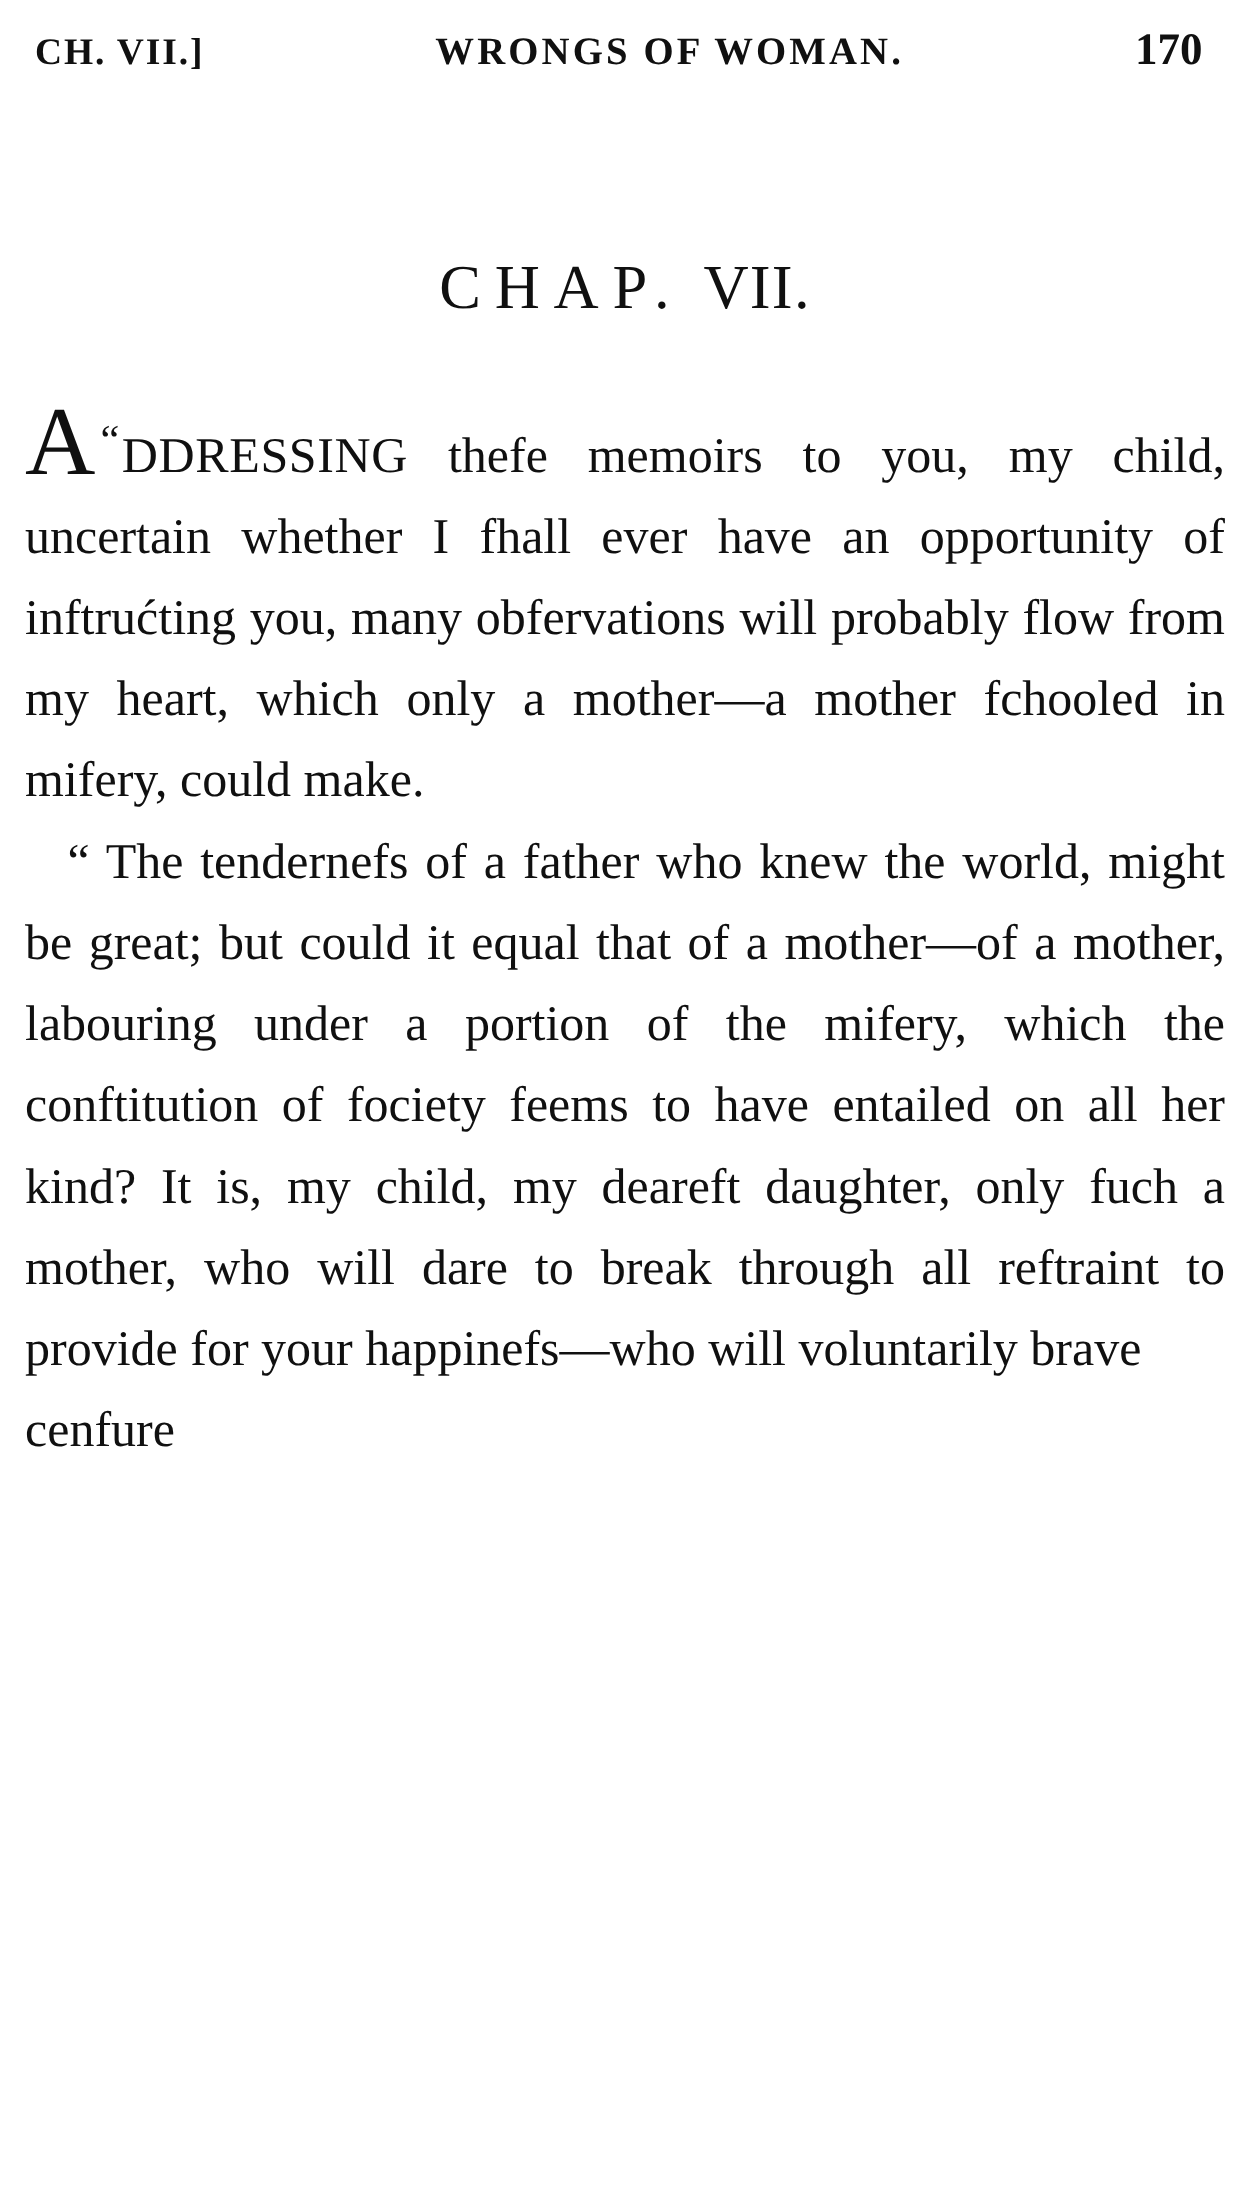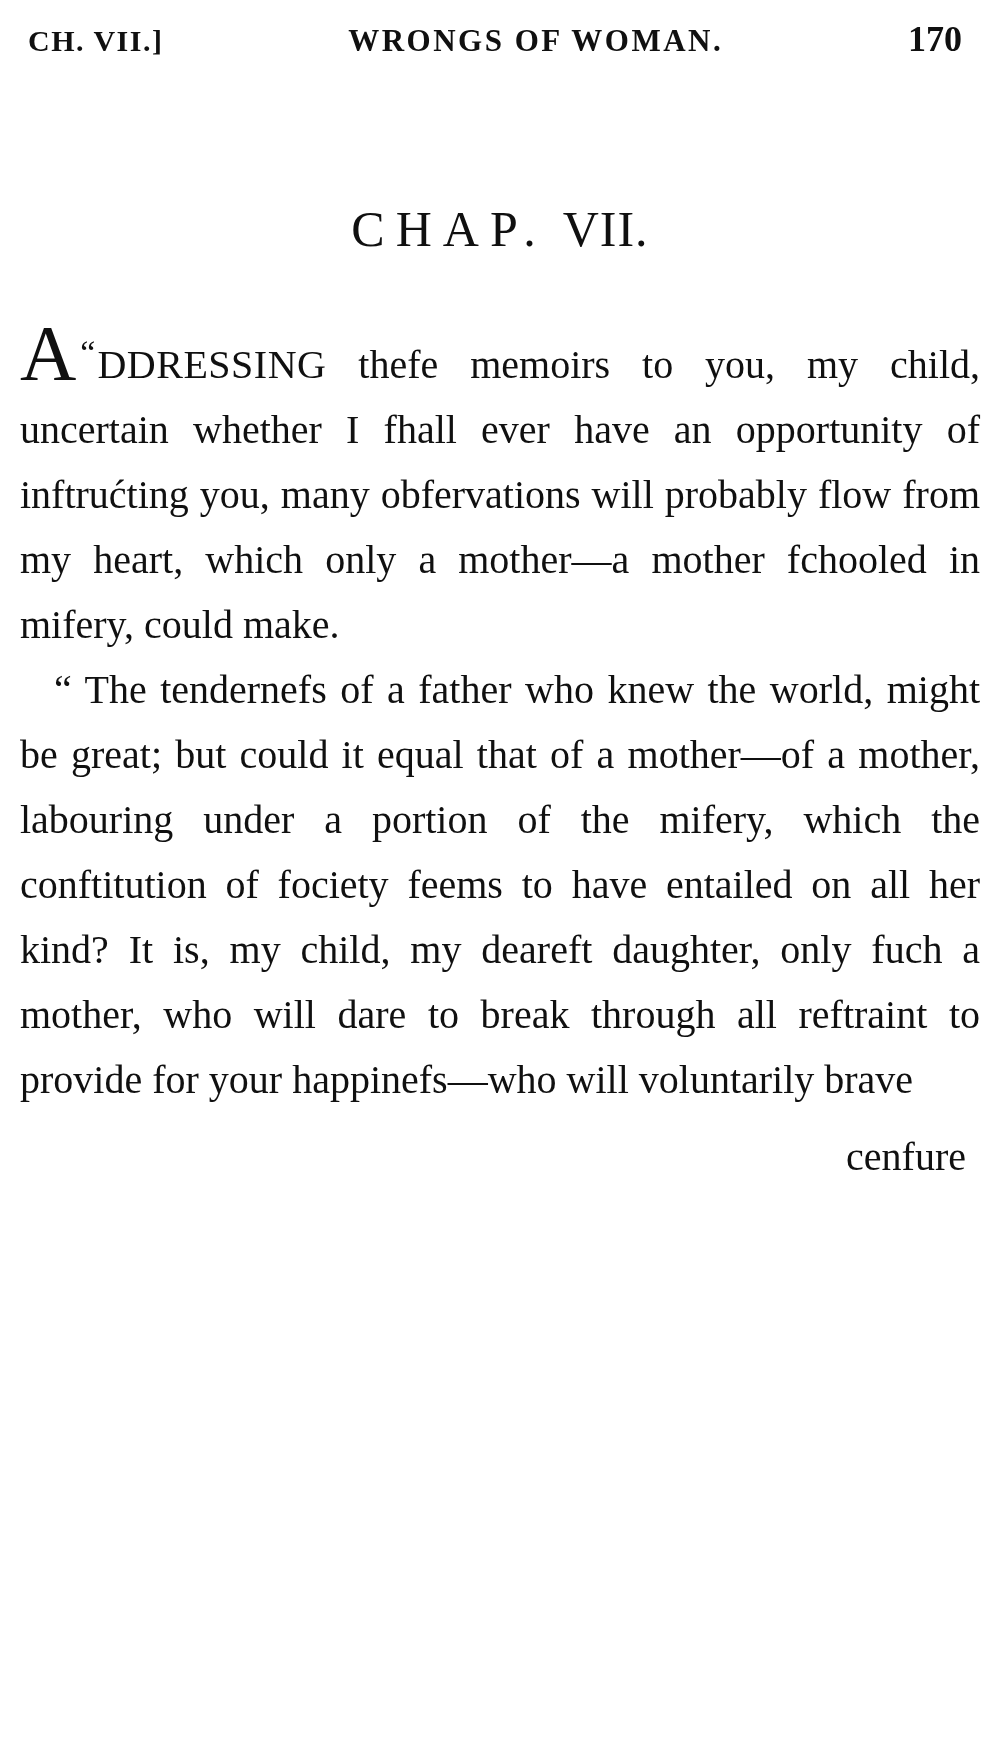--- a/index.html
+++ b/index.html
@@ -96,24 +96,23 @@
   }
   .opening-quote {
     font-size: 34px;
     vertical-align: super;
     margin-right: 2px;
   }
   .smallcaps-run {
     letter-spacing: 0.5px;
   }
   .last-line {
-    text-align: right;
     font-size: 40px;
     line-height: 65px;
-    margin: 12px;
+    margin: 0;
     padding-right: 2px;
     font-family: Liberation Serif, serif;
   }
 </style>
 </head>
 <body>
 
 <div class="page">
 
   <div class="running-head">

